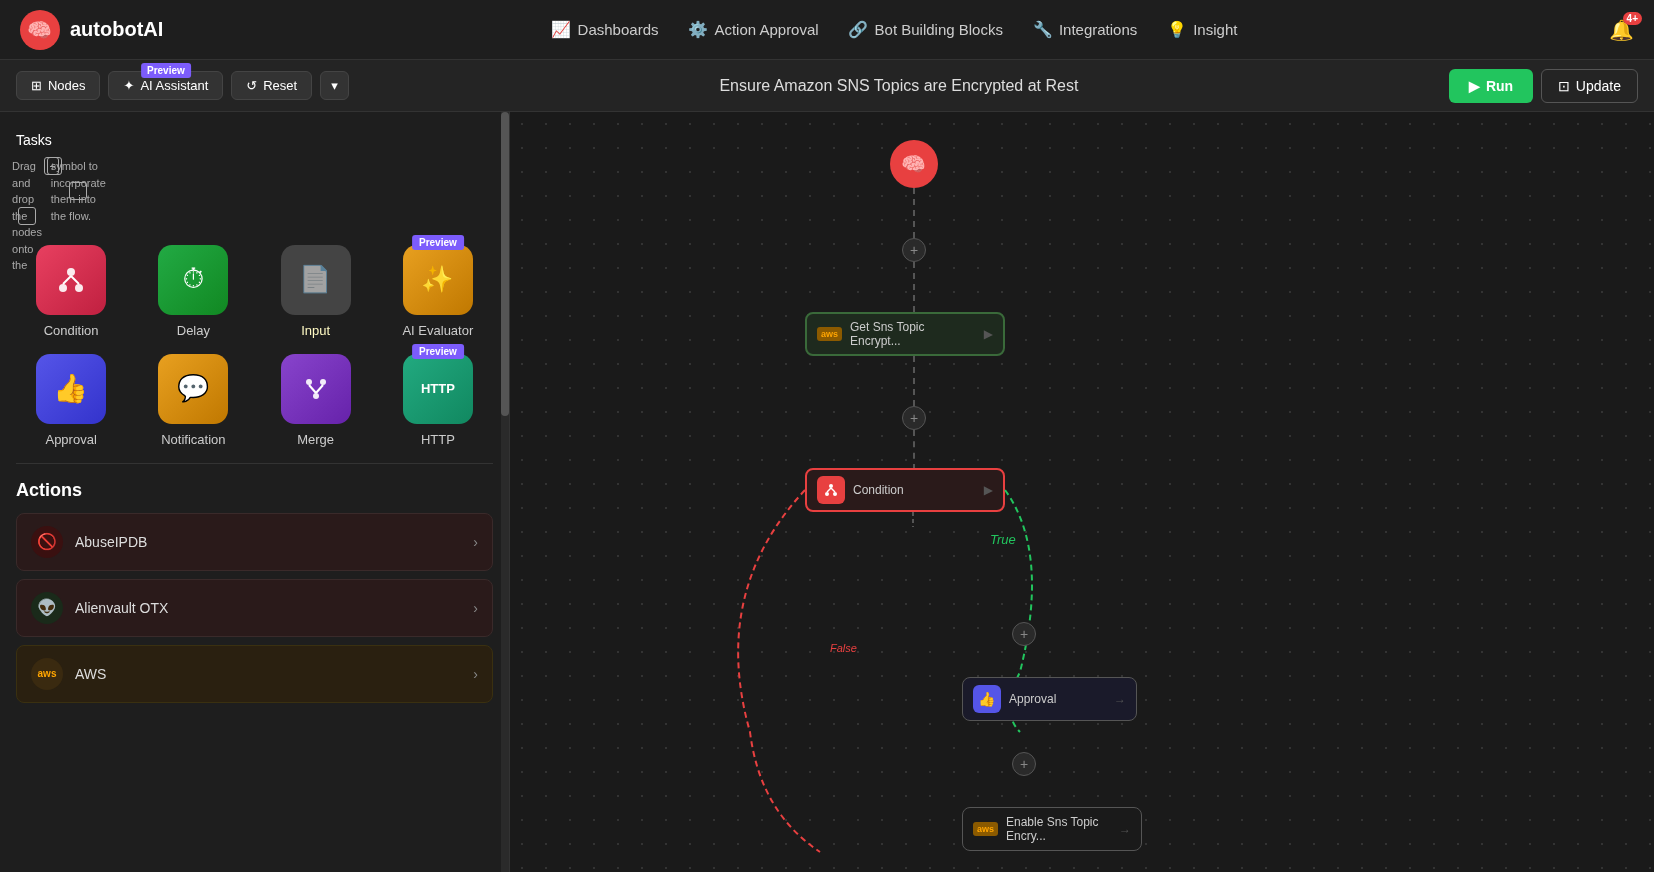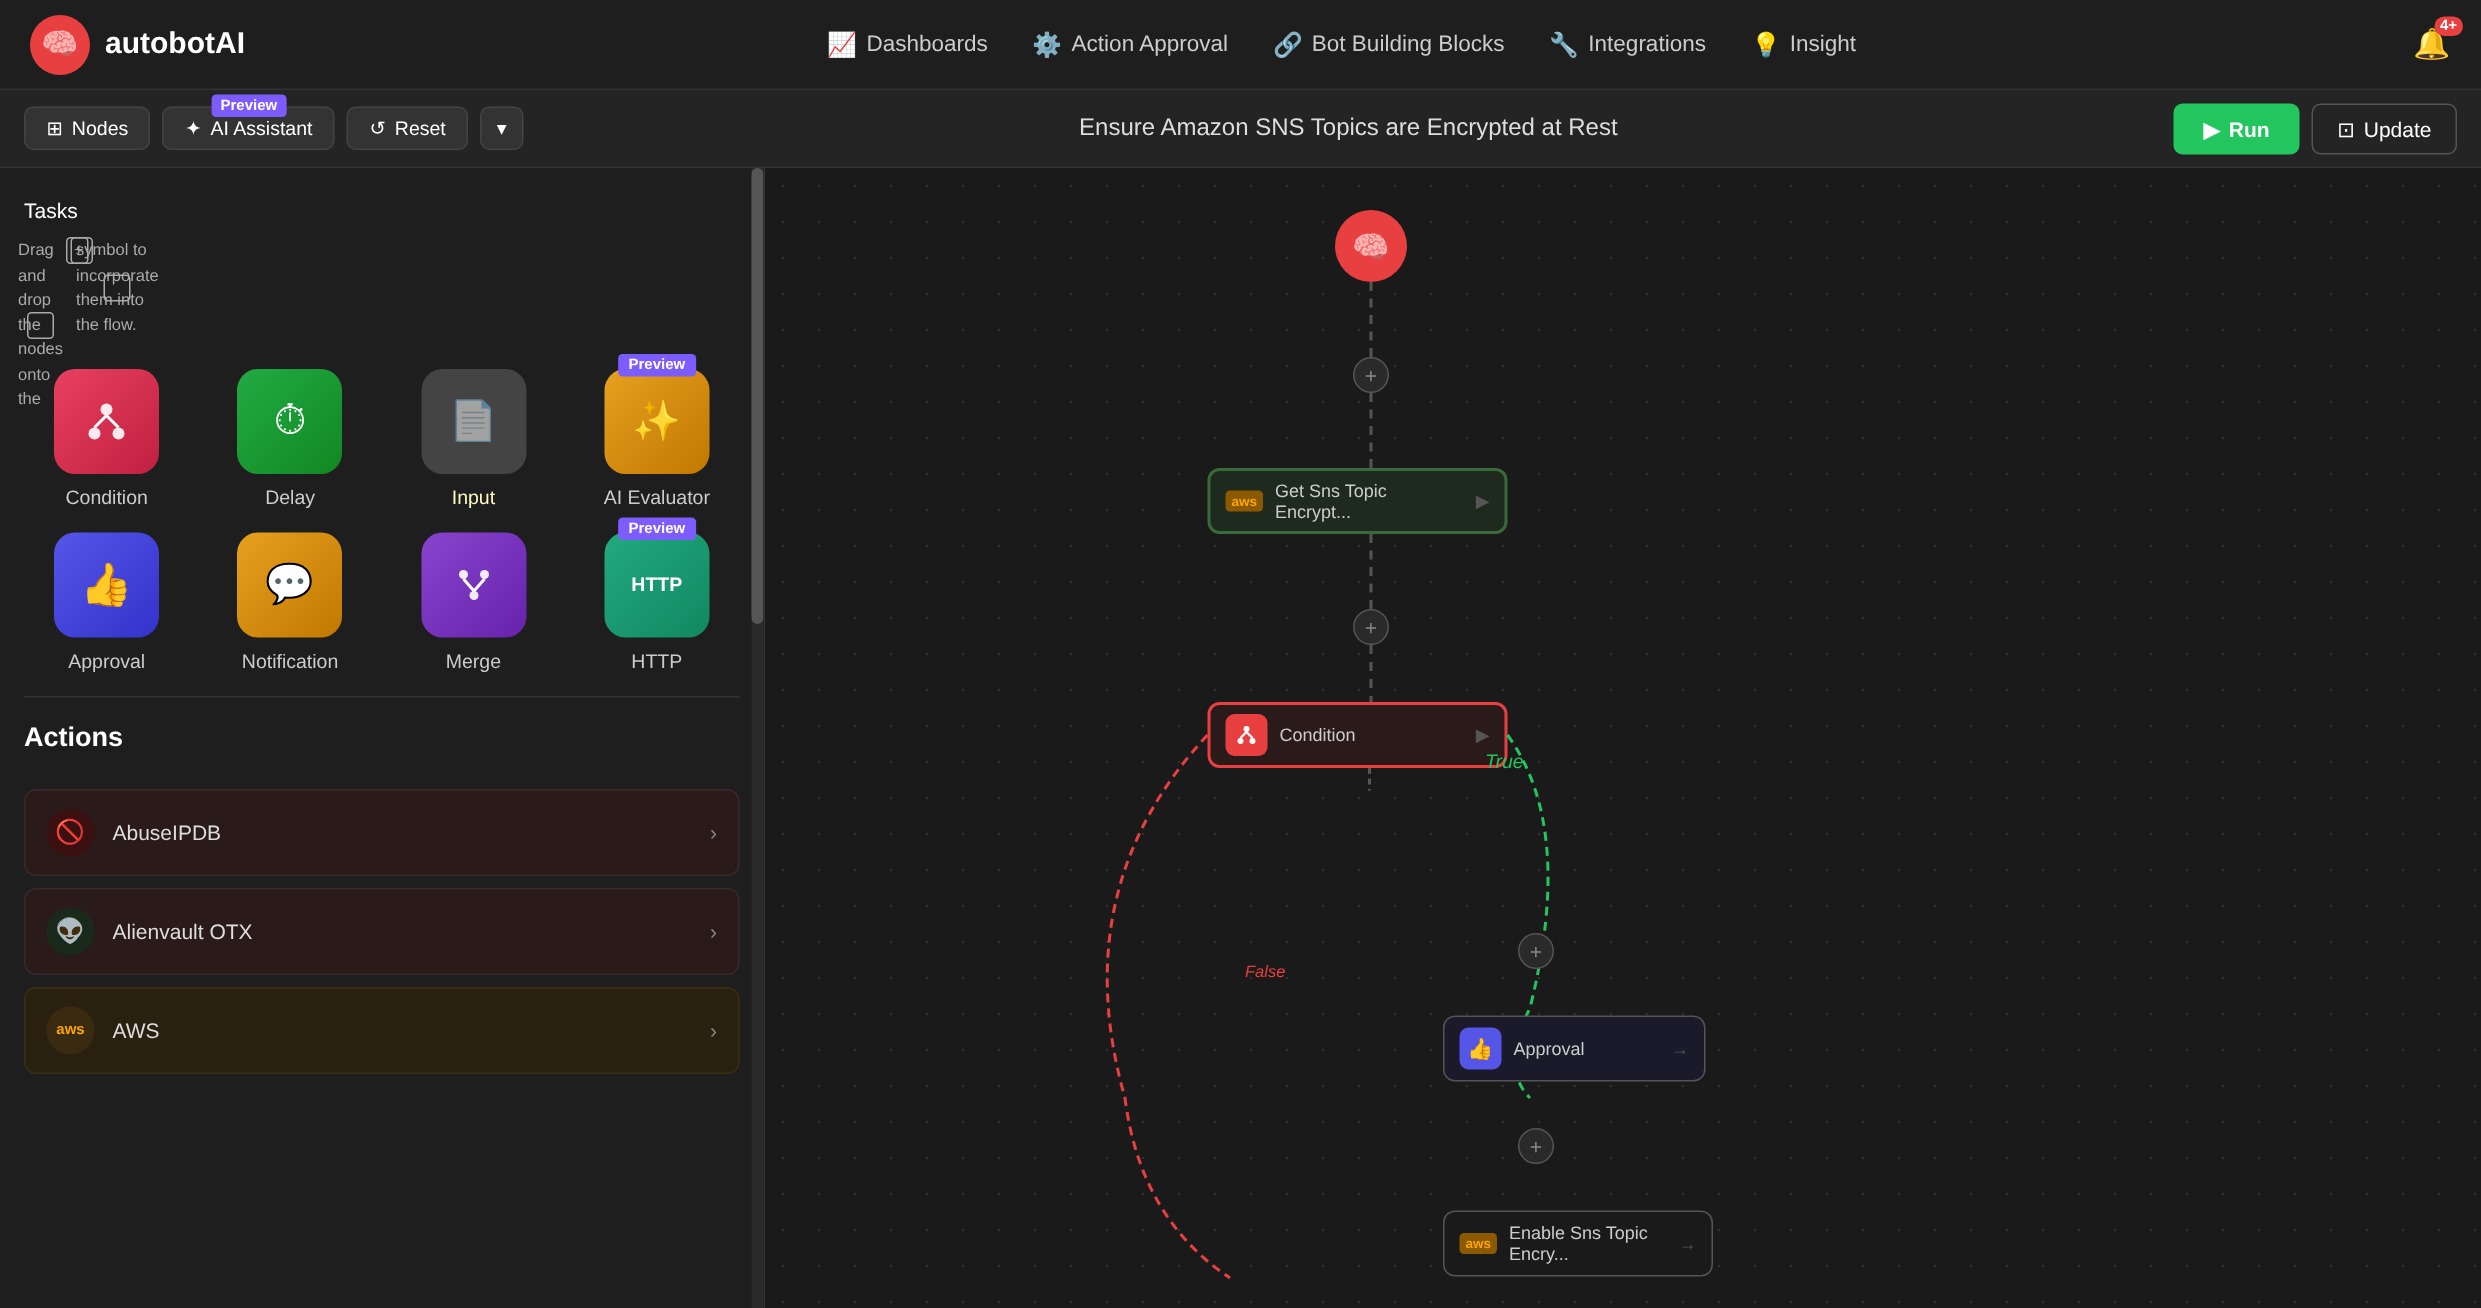--- a/index.html
+++ b/index.html
@@ -225,21 +225,21 @@
       color: #ccc;
       text-align: center;
     }
     .node-label.disabled { color: #fef9c3; }
 
     
     .actions-title {
       font-size: 18px;
       font-weight: 700;
       color: #fff;
-      margin-bottom: 24px;
+      margin-bottom: 12px;
     }
     .action-item {
       display: flex;
       align-items: center;
       justify-content: space-between;
       padding: 12px 14px;
       background: #2a1a1a;
       border-radius: 8px;
       margin-bottom: 8px;
       cursor: pointer;
@@ -604,21 +604,21 @@
           <circle cx="4" cy="12" r="2" fill="white"></circle>
           <circle cx="12" cy="12" r="2" fill="white"></circle>
           <line x1="8" y1="6" x2="4" y2="10" stroke="white" stroke-width="1.5"></line>
           <line x1="8" y1="6" x2="12" y2="10" stroke="white" stroke-width="1.5"></line>
         </svg>
       </div>
       <span class="node-name">Condition</span>
       <span class="node-arrow">▶</span>
     </div>
 
-    <div class="true-label" style="left:480px;top:388px;">True</div>
+    <div class="true-label" style="left:480px;top:420px;">True</div>
 
     <div class="false-label" style="left:320px;top:530px;">False</div>
 
     <svg class="dashed-curve" style="left:0;top:0;width:100%;height:100%;" xmlns="http://www.w3.org/2000/svg">
 
       <path d="M 495 378 Q 540 440 510 560 Q 490 600 510 620" stroke="#22c55e" stroke-width="2" stroke-dasharray="6 4" fill="none"></path>
 
       <path d="M 295 378 Q 200 480 240 620 Q 250 700 310 740" stroke="#e84040" stroke-width="2" stroke-dasharray="6 4" fill="none"></path>
 
       <line x1="403" y1="400" x2="403" y2="415" stroke="#555" stroke-width="2" stroke-dasharray="4 3"></line>

